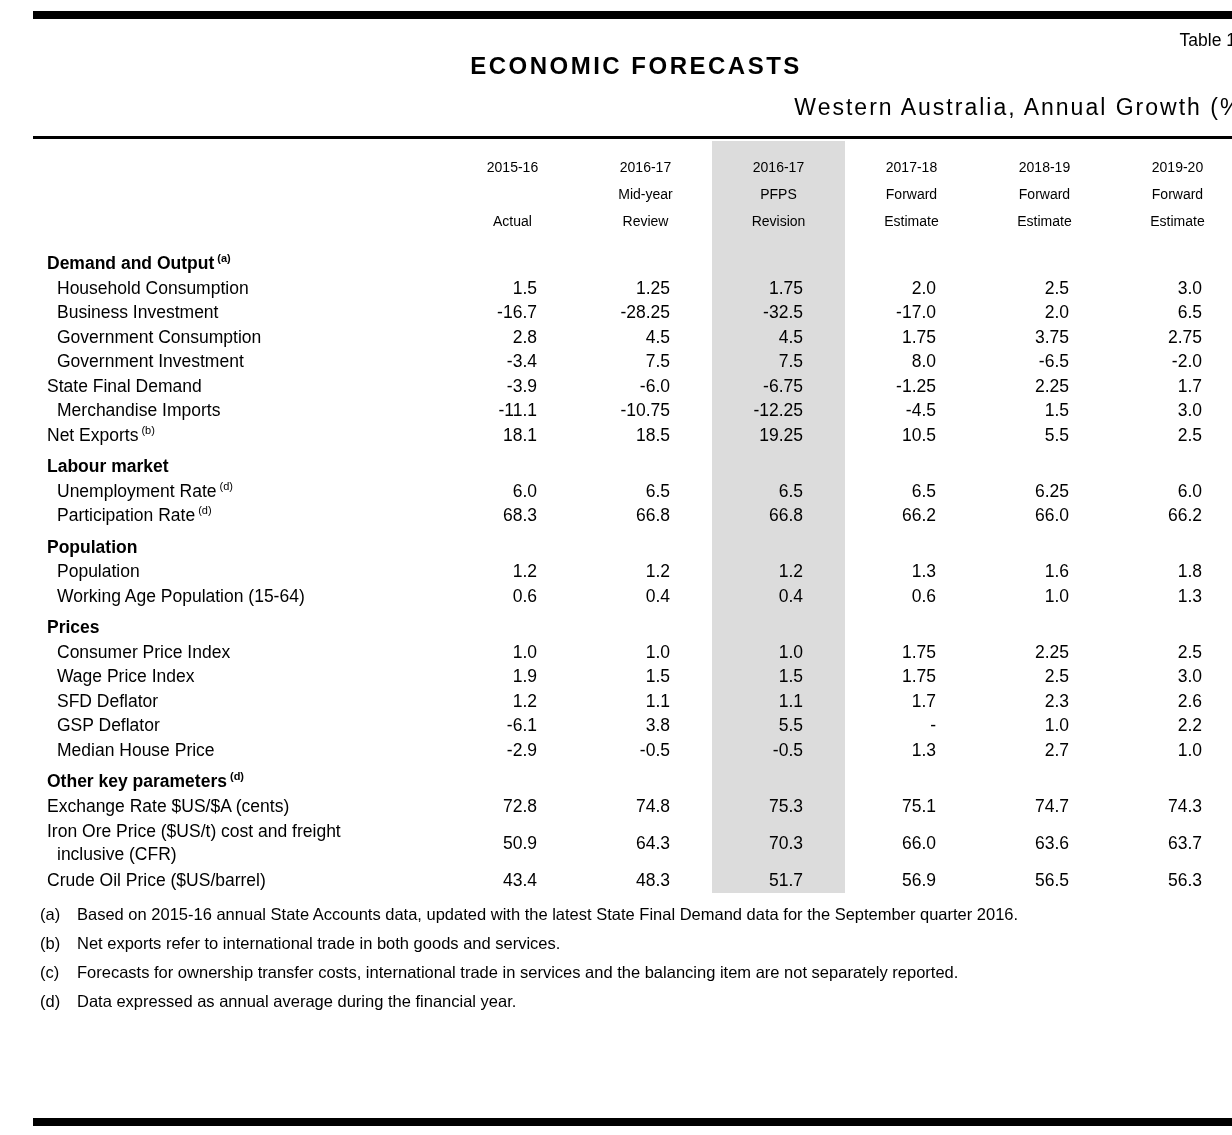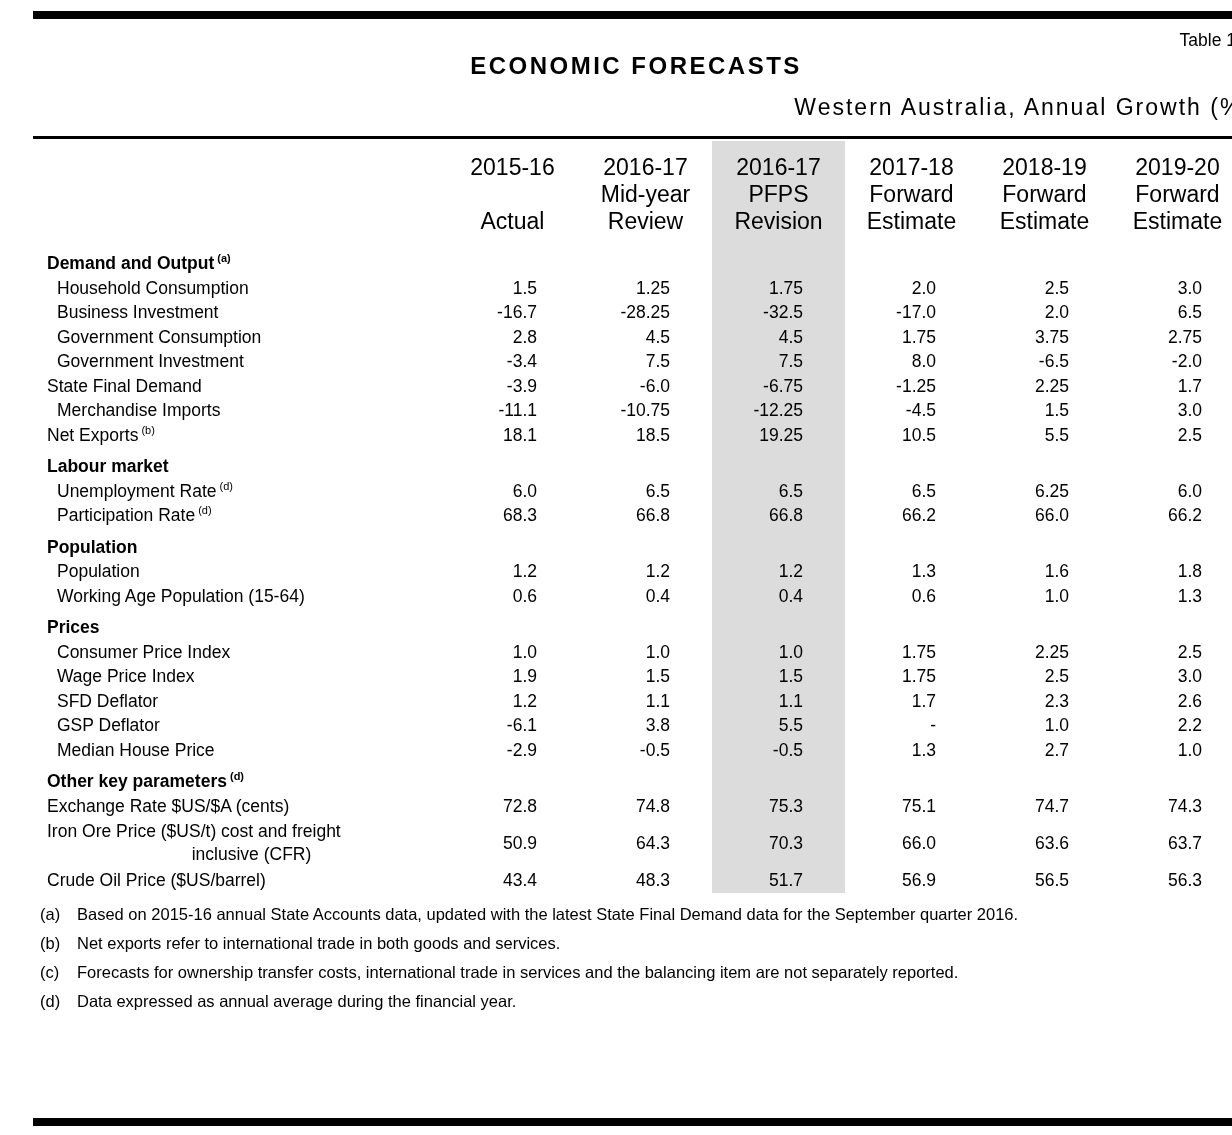--- a/index.html
+++ b/index.html
@@ -14,31 +14,31 @@
   .table-label { position:absolute; top:30px; right:16px; font-size:17.5px; }
 
   .title { padding-top:52px; text-align:center; font-size:24px; font-weight:bold; letter-spacing:2.5px; line-height:28px; }
   .subtitle { margin-top:13px; text-align:right; font-size:23px; letter-spacing:2px; line-height:28px; }
   .rule { margin:15px 13px 0 13px; height:3px; background:#000; }
 
   table { margin-left:13px; margin-top:2px; border-collapse:collapse; table-layout:fixed; width:1211px; }
   col.label-col { width:413px; }
   col.num-col  { width:133px; }
 
-  th { font-weight:normal; text-align:center; vertical-align:top; padding-top:13px; padding-bottom:9px; font-size:23px; }
+  th { font-weight:normal; text-align:center; vertical-align:top; padding-top:13px; padding-bottom:9px; font-size:14px; }
   th div { line-height:27px; min-height:27px; white-space:nowrap; }
 
   td { font-size:17.5px; line-height:24.5px; vertical-align:middle; }
   td.num { text-align:right; padding-right:42px; white-space:nowrap; }
   td.label { padding-left:14px; white-space:nowrap; }
   td.label.indent { padding-left:24px; }
   tr.section td { padding-top:7px; }
   tr.section td.label { font-weight:bold; }
   tr.twoline td.label { line-height:23px; padding-top:2px; padding-bottom:2px; }
-  td.label .l2 { padding-left:10px;text-align:center; }
+  td.label .l2 { padding-left:10px; }
 
   sup { font-size:11px; line-height:0; margin-left:3px; vertical-align:super; }
 
   .hl { background:var(--hl, #dcdcdc); }
 
   .footnotes { margin:11px 14px 0 20px; font-size:16.5px; }
   .footnote { display:flex; margin-bottom:9px; line-height:20px; }
   .fm { width:37px; flex:none; }
   .ft { flex:1; }
 </style>

